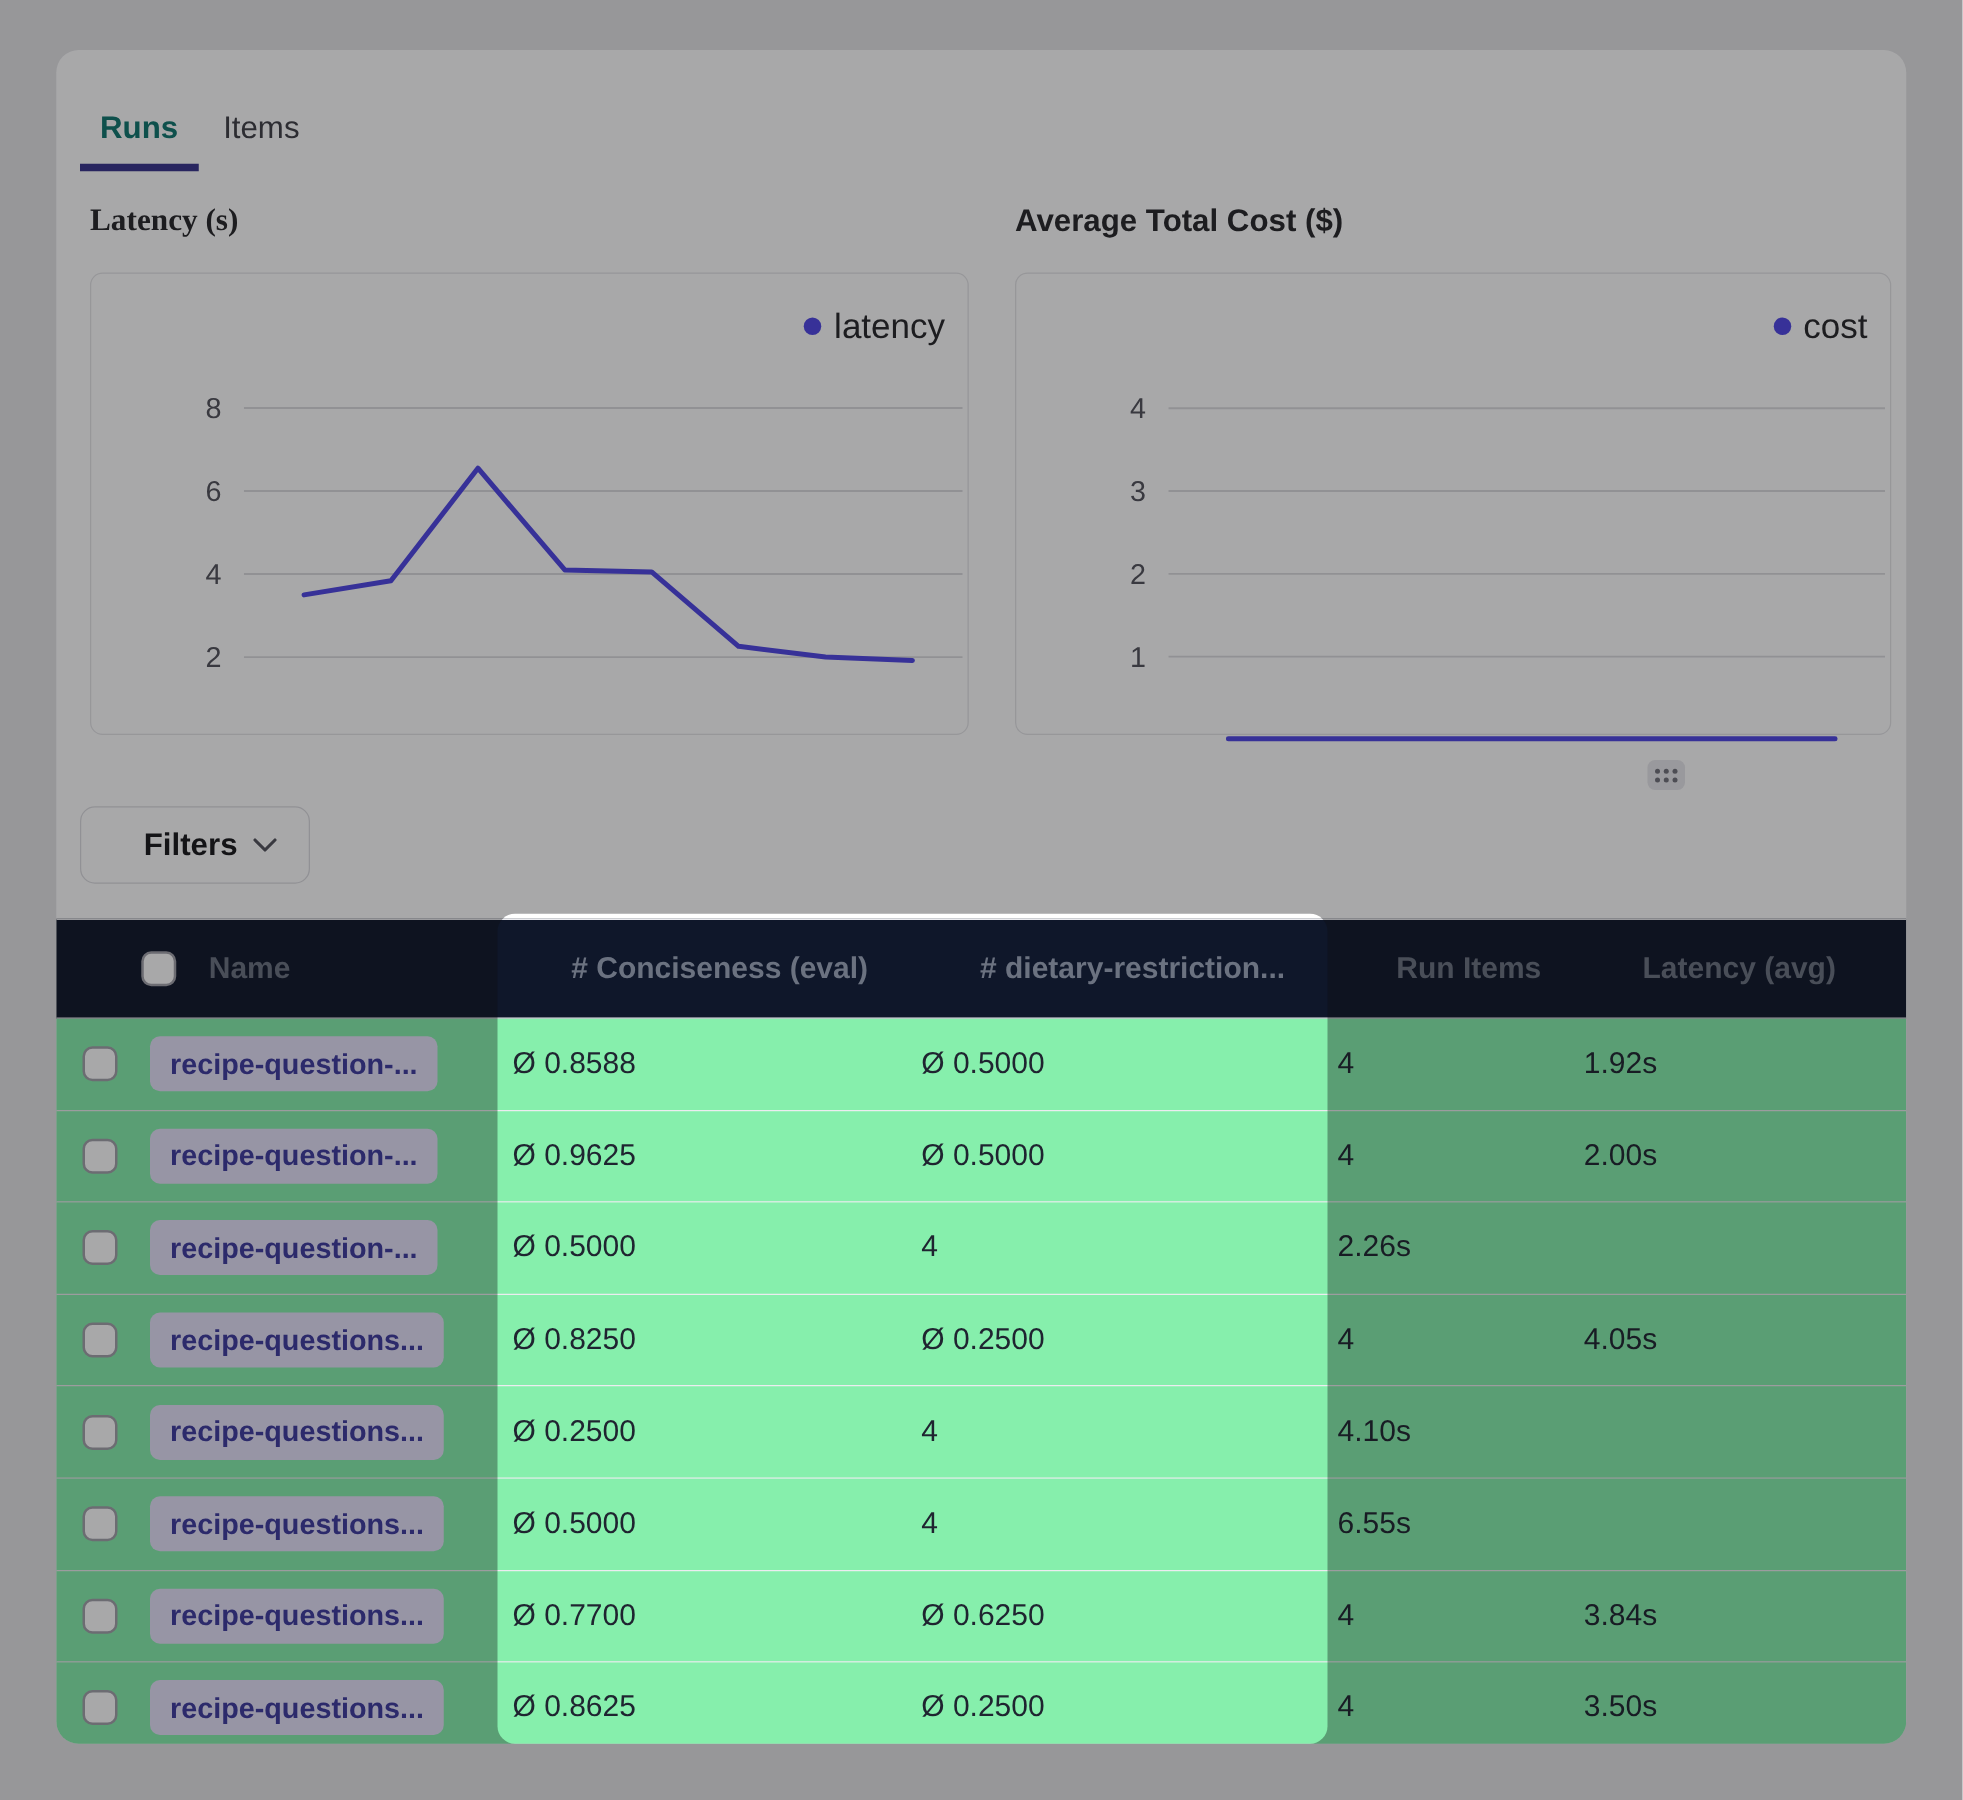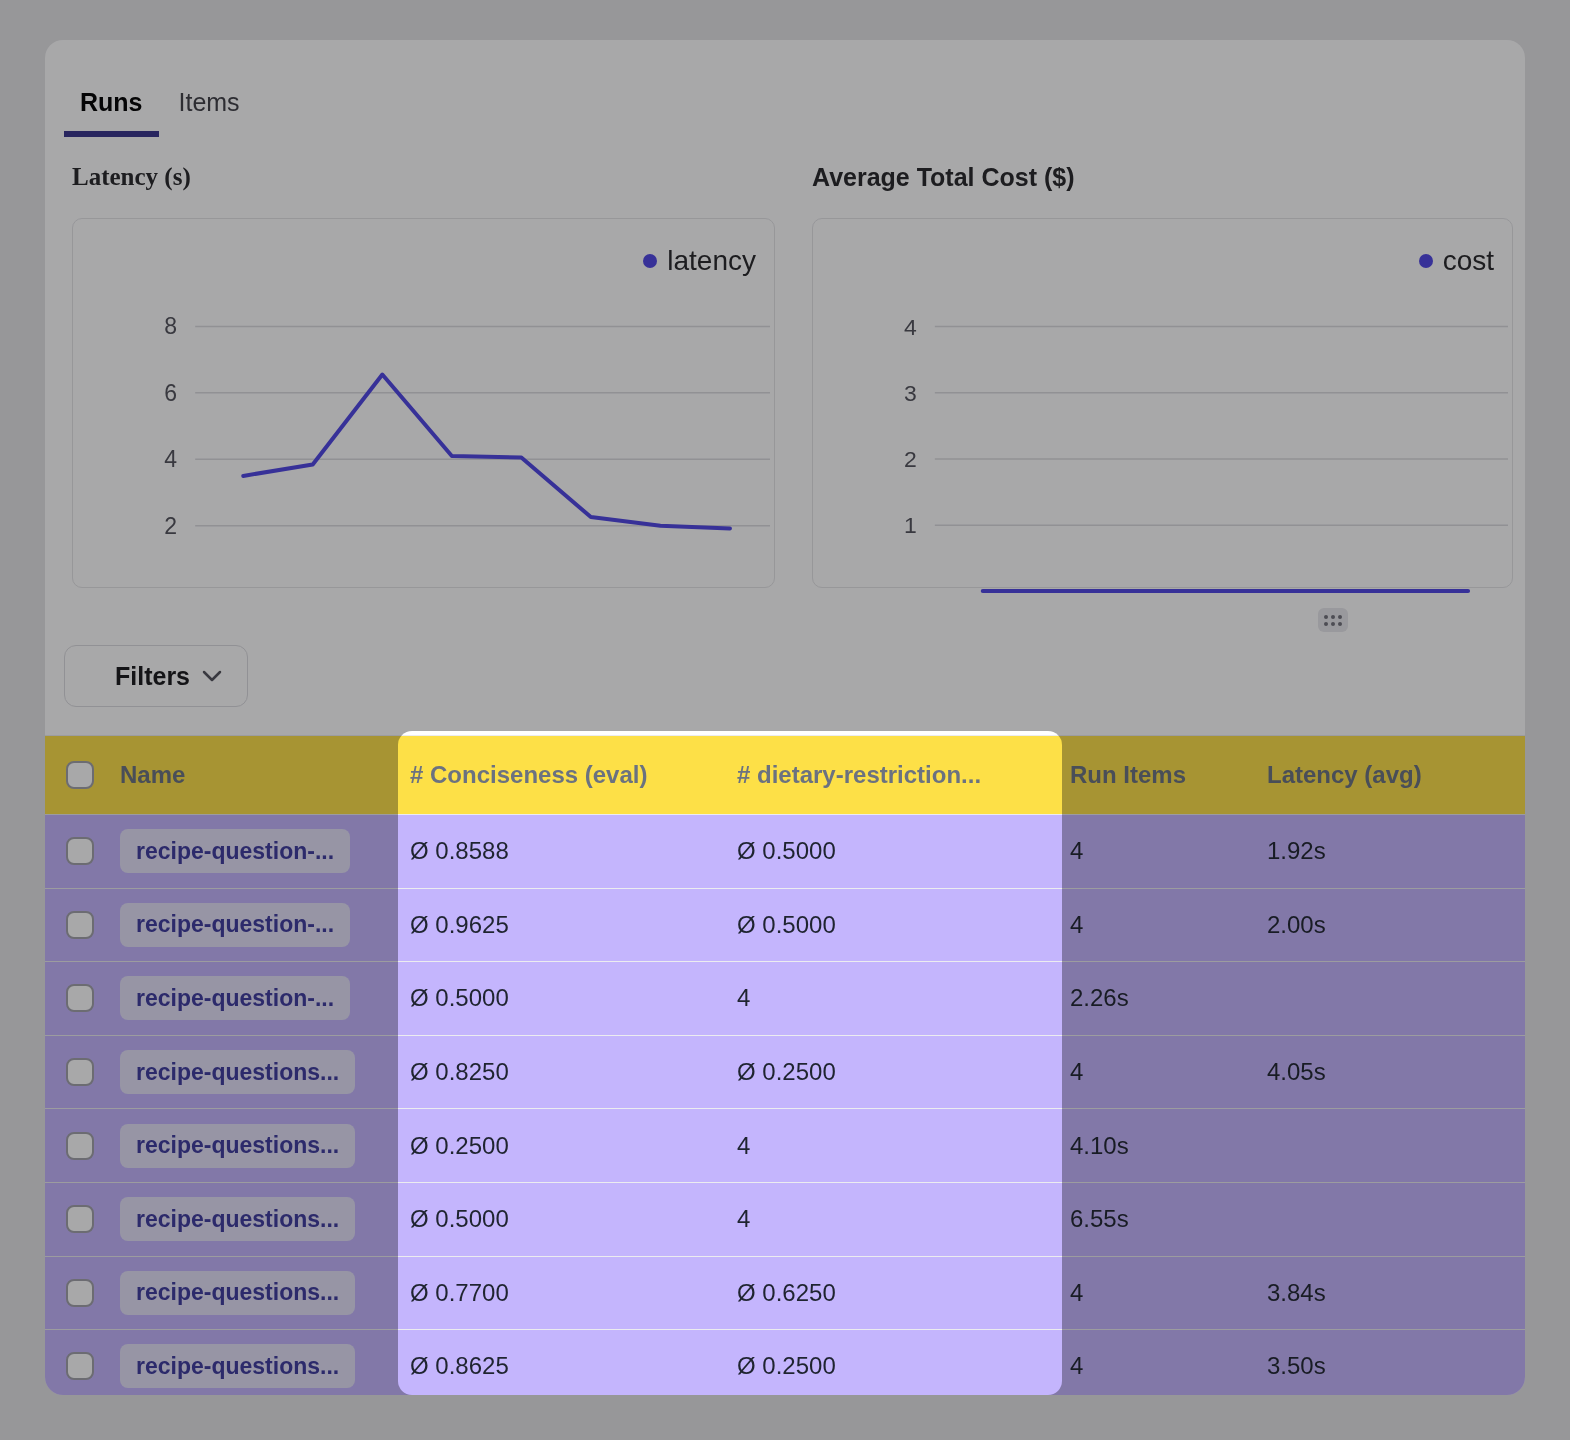--- a/index.html
+++ b/index.html
@@ -4,21 +4,21 @@
 <style>
   html,body{margin:0;padding:0;background:#c9c9cc;}
   .stage{position:relative;width:1570px;height:1440px;background:#e4e4e7;overflow:hidden;
          font-family:"Liberation Sans",sans-serif;color:#18181b;}
   .card{position:absolute;left:45px;top:40px;width:1480px;height:1355px;background:#ffffff;
         border-radius:18px;overflow:hidden;}
 
   
   .tabbar{position:absolute;left:19px;top:38px;display:flex;gap:4px;}
   .tab{padding:10px 16px 14px;font-size:25px;color:#3f3f46;border-bottom:6px solid transparent;cursor:pointer;}
-  .tab.active{color:#000000;font-weight:700;border-bottom-color:#37338c;}
+  .tab.active{color:#0f766e;font-weight:700;border-bottom-color:#37338c;}
 
   
   .chart-title{position:absolute;top:123px;font-size:25px;font-weight:700;color:#27272a;}
   .title-latency{left:27px;font-family:Liberation Serif, serif;}
   .title-cost{left:767px;}
   .chart-box{position:absolute;top:178px;height:370px;border:1.5px solid #e4e4e7;border-radius:10px;box-sizing:border-box;}
   .box-latency{left:27px;width:703px;}
   .box-cost{left:767px;width:701px;}
   .chart-svg{position:absolute;left:0;top:0;width:100%;height:100%;overflow:visible;}
   svg text{font-family:"Liberation Sans",sans-serif;}
@@ -34,22 +34,22 @@
 
   
   .filters-btn{position:absolute;left:19px;top:605px;width:184px;height:62px;background:#fff;
                border:1.5px solid #dcdce0;border-radius:12px;display:flex;align-items:center;
                justify-content:center;gap:12px;font-size:25px;font-weight:600;color:#18181b;
                font-family:"Liberation Sans",sans-serif;cursor:pointer;padding-left:31px;}
 
   
   .table{position:absolute;left:0;top:695px;width:1480px;}
   .trow{display:grid;grid-template-columns:75px 290px 327px 333px 197px 258px;align-items:center;
-        height:72.6px;border-bottom:1px solid #ececf0;background:#c4b5fd;}
-  .thead{height:78px;border-top:1px solid #ececf0;background:#fde047;}
+        height:72.6px;border-bottom:1px solid #ececf0;background:#86efac;}
+  .thead{height:78px;border-top:1px solid #ececf0;background:#0f172a;padding-left:47px;}
   .thead .cell{color:#6b7280;font-weight:700;font-size:24px;}
   .cell{font-size:24px;white-space:nowrap;}
   .val{color:#1f2430;}
   .checkbox{display:block;width:28px;height:28px;border:2px solid #a1a1aa;border-radius:8px;
             background:#fff;margin-left:21px;box-sizing:border-box;cursor:pointer;}
   .badge{display:inline-flex;align-items:center;max-width:252px;height:44px;background:#e4e2f9;
          color:#3e3a9e;font-weight:700;font-size:23px;padding:0 16px;border-radius:8px;
          white-space:nowrap;overflow:hidden;text-overflow:ellipsis;box-sizing:border-box;cursor:pointer;}
 
   

